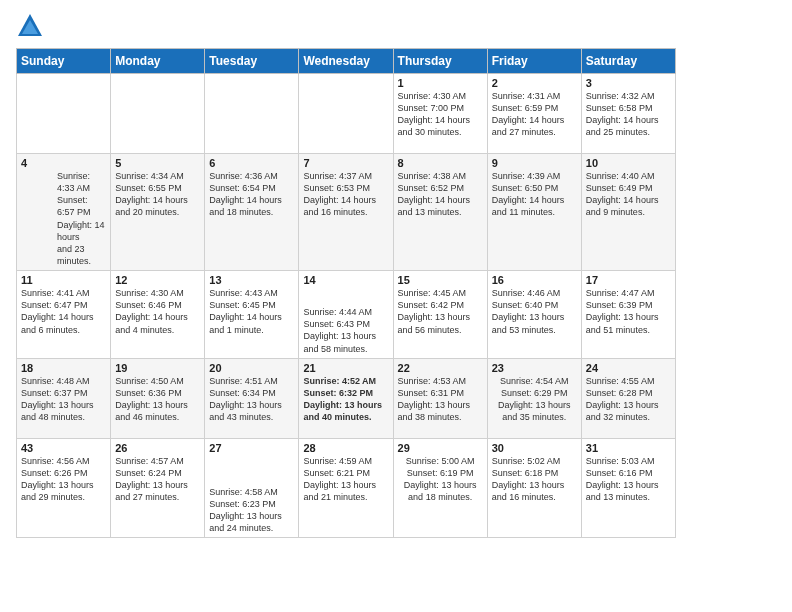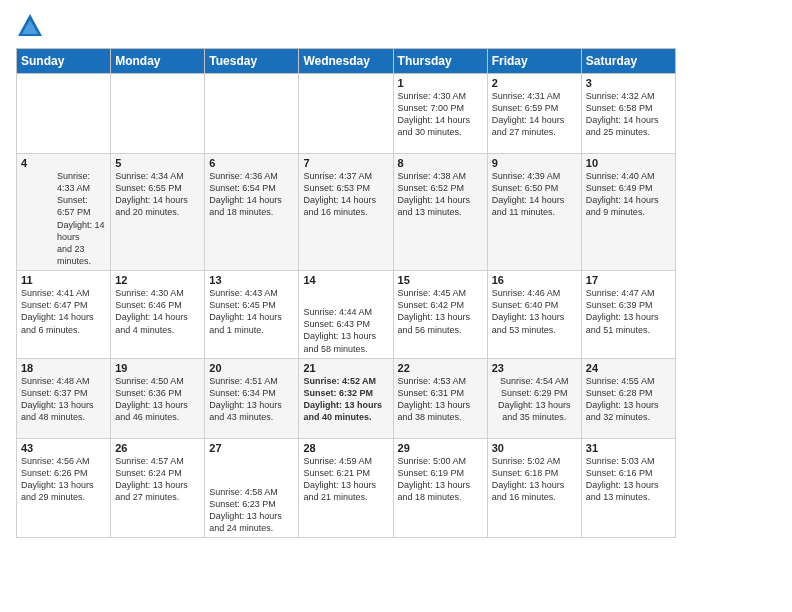--- a/index.html
+++ b/index.html
@@ -343,21 +343,21 @@
           </td>
           <td>
             <span class="day-num">28</span>
             <div class="day-info" style="white-space: pre-line;">Sunrise: 4:59 AM
 Sunset: 6:21 PM
 Daylight: 13 hours
 and 21 minutes.</div>
           </td>
           <td>
             <span class="day-num">29</span>
-            <div class="day-info" style="white-space: pre-line;">Sunrise: 5:00 AM
+            <div class="day-info" style="white-space: pre-line; text-align: center;">Sunrise: 5:00 AM
 Sunset: 6:19 PM
 Daylight: 13 hours
 and 18 minutes.</div>
           </td>
           <td>
             <span class="day-num">30</span>
             <div class="day-info" style="white-space: pre-line;">Sunrise: 5:02 AM
 Sunset: 6:18 PM
 Daylight: 13 hours
 and 16 minutes.</div>

